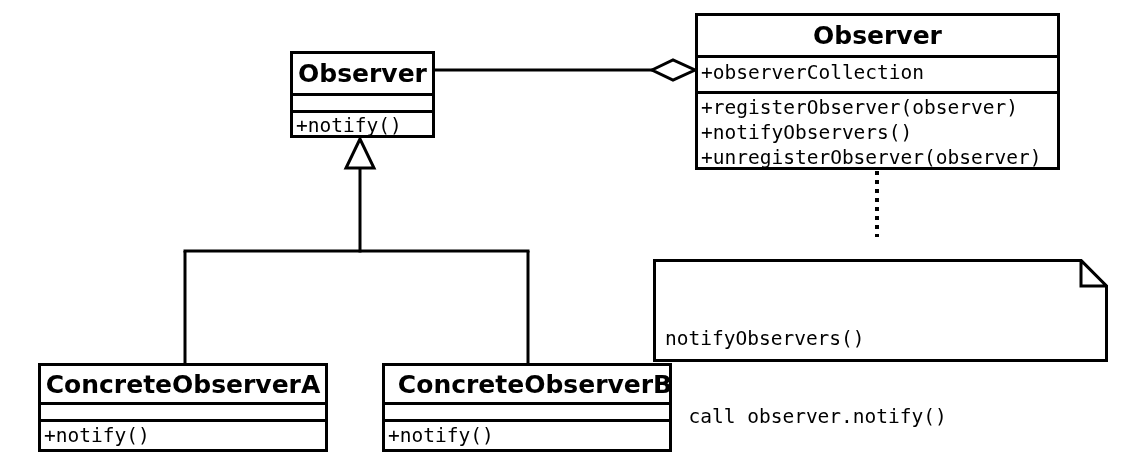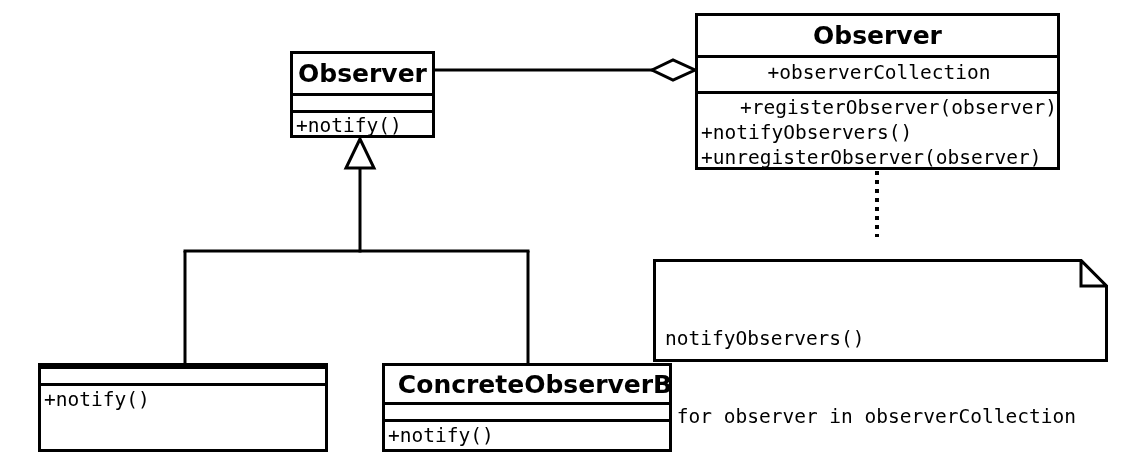--- a/index.html
+++ b/index.html
@@ -86,30 +86,31 @@
     <div class="uml-title" style="height:39px;border-radius:10px;">Observer</div>
     <div class="uml-attrs" style="height:14px;"></div>
     <div class="uml-methods" style="height:28px;">
       <div class="member" style="line-height:25px;">+notify()</div>
     </div>
   </div>
 
   <div class="uml-class" style="left:695px; top:13px; width:365px; height:157px;">
     <div class="uml-title" style="height:39px;">Observer</div>
     <div class="uml-attrs" style="height:33px;">
-      <div class="member" style="line-height:29px;text-align:center;">+observerCollection</div>
+      <div class="member" style="line-height:29px;">+observerCollection</div>
     </div>
     <div class="uml-methods" style="height:79px;">
-      <div class="member" style="line-height:25px; padding-top:1px;text-align:right;">+registerObserver(observer)</div>
+      <div class="member" style="line-height:25px; padding-top:1px;">+registerObserver(observer)</div>
       <div class="member" style="line-height:25px;">+notifyObservers()</div>
       <div class="member" style="line-height:25px;">+unregisterObserver(observer)</div>
     </div>
   </div>
 
   <div class="uml-class" style="left:38px; top:363px; width:290px; height:89px;">
+    <div class="uml-title" style="height:36px;">ConcreteObserverA</div>
     <div class="uml-attrs" style="height:14px;"></div>
     <div class="uml-methods" style="height:30px;">
       <div class="member" style="line-height:27px;">+notify()</div>
     </div>
   </div>
 
   <div class="uml-class" style="left:382px; top:363px; width:290px; height:89px;">
     <div class="uml-title" style="height:36px;padding-left:16px;">ConcreteObserverB</div>
     <div class="uml-attrs" style="height:14px;"></div>
     <div class="uml-methods" style="height:30px;">
@@ -117,18 +118,17 @@
     </div>
   </div>
 
   <div class="note">
     <svg width="455" height="103" viewBox="0 0 455 103" xmlns="http://www.w3.org/2000/svg">
       <polygon points="1.5,1.5 428,1.5 453.5,27 453.5,101.5 1.5,101.5" fill="#fff" stroke="#000" stroke-width="3"></polygon>
       <polygon points="428,1.5 428,27 453.5,27" fill="#fff" stroke="#000" stroke-width="3" stroke-linejoin="miter"></polygon>
     </svg>
     <div class="note-text">
       <div>notifyObservers()</div>
-      <div> for observer in observerCollection</div>
       <div>  call observer.notify()</div>
     </div>
   </div>
 
 </div>
 
 </body></html>

